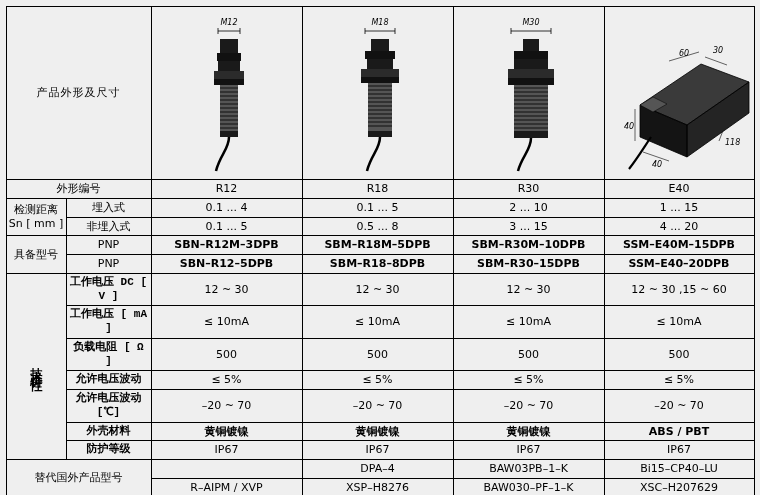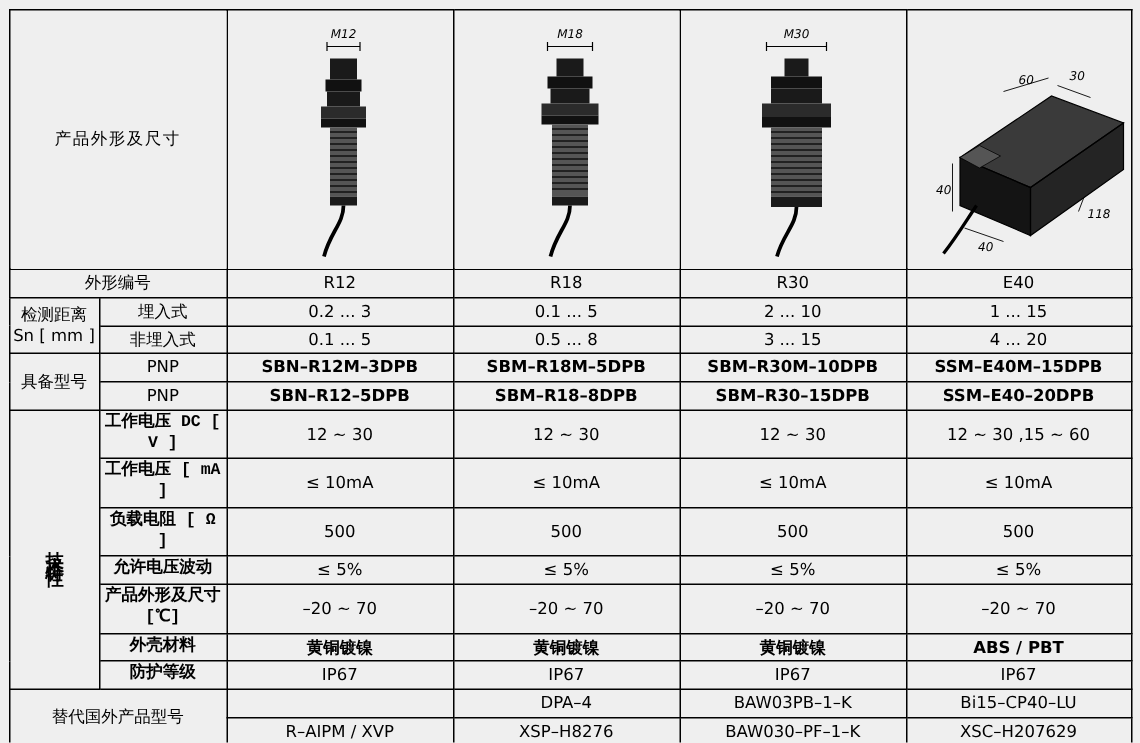--- a/index.html
+++ b/index.html
@@ -225,21 +225,21 @@
     <td>R30</td>
     <td>E40</td>
   </tr>
 
   <tr>
     <td rowspan="2" class="rowlabel">
       <div>检测距离</div>
       <div>Sn [ mm ]</div>
     </td>
     <td class="sub2">埋入式</td>
-    <td>0.2 ... 3</td>
+    <td>0.1 ... 4</td>
     <td>0.1 ... 5</td>
     <td>2 ... 10</td>
     <td>1 ... 15</td>
   </tr>
   <tr>
     <td class="sub2">非埋入式</td>
     <td>0.1 ... 5</td>
     <td>0.5 ... 8</td>
     <td>3 ... 15</td>
     <td>4 ... 20</td>
@@ -286,21 +286,21 @@
     <td>500</td>
   </tr>
   <tr>
     <td class="rowlabel-sm">允许电压波动</td>
     <td>≤ 5%</td>
     <td>≤ 5%</td>
     <td>≤ 5%</td>
     <td>≤ 5%</td>
   </tr>
   <tr>
-    <td class="rowlabel-sm">产品外形及尺寸 [℃]</td>
+    <td class="rowlabel-sm">允许电压波动 [℃]</td>
     <td>–20 ~ 70</td>
     <td>–20 ~ 70</td>
     <td>–20 ~ 70</td>
     <td>–20 ~ 70</td>
   </tr>
   <tr>
     <td class="rowlabel-sm">外壳材料</td>
     <td class="bold">黄铜镀镍</td>
     <td class="bold">黄铜镀镍</td>
     <td class="bold">黄铜镀镍</td>

